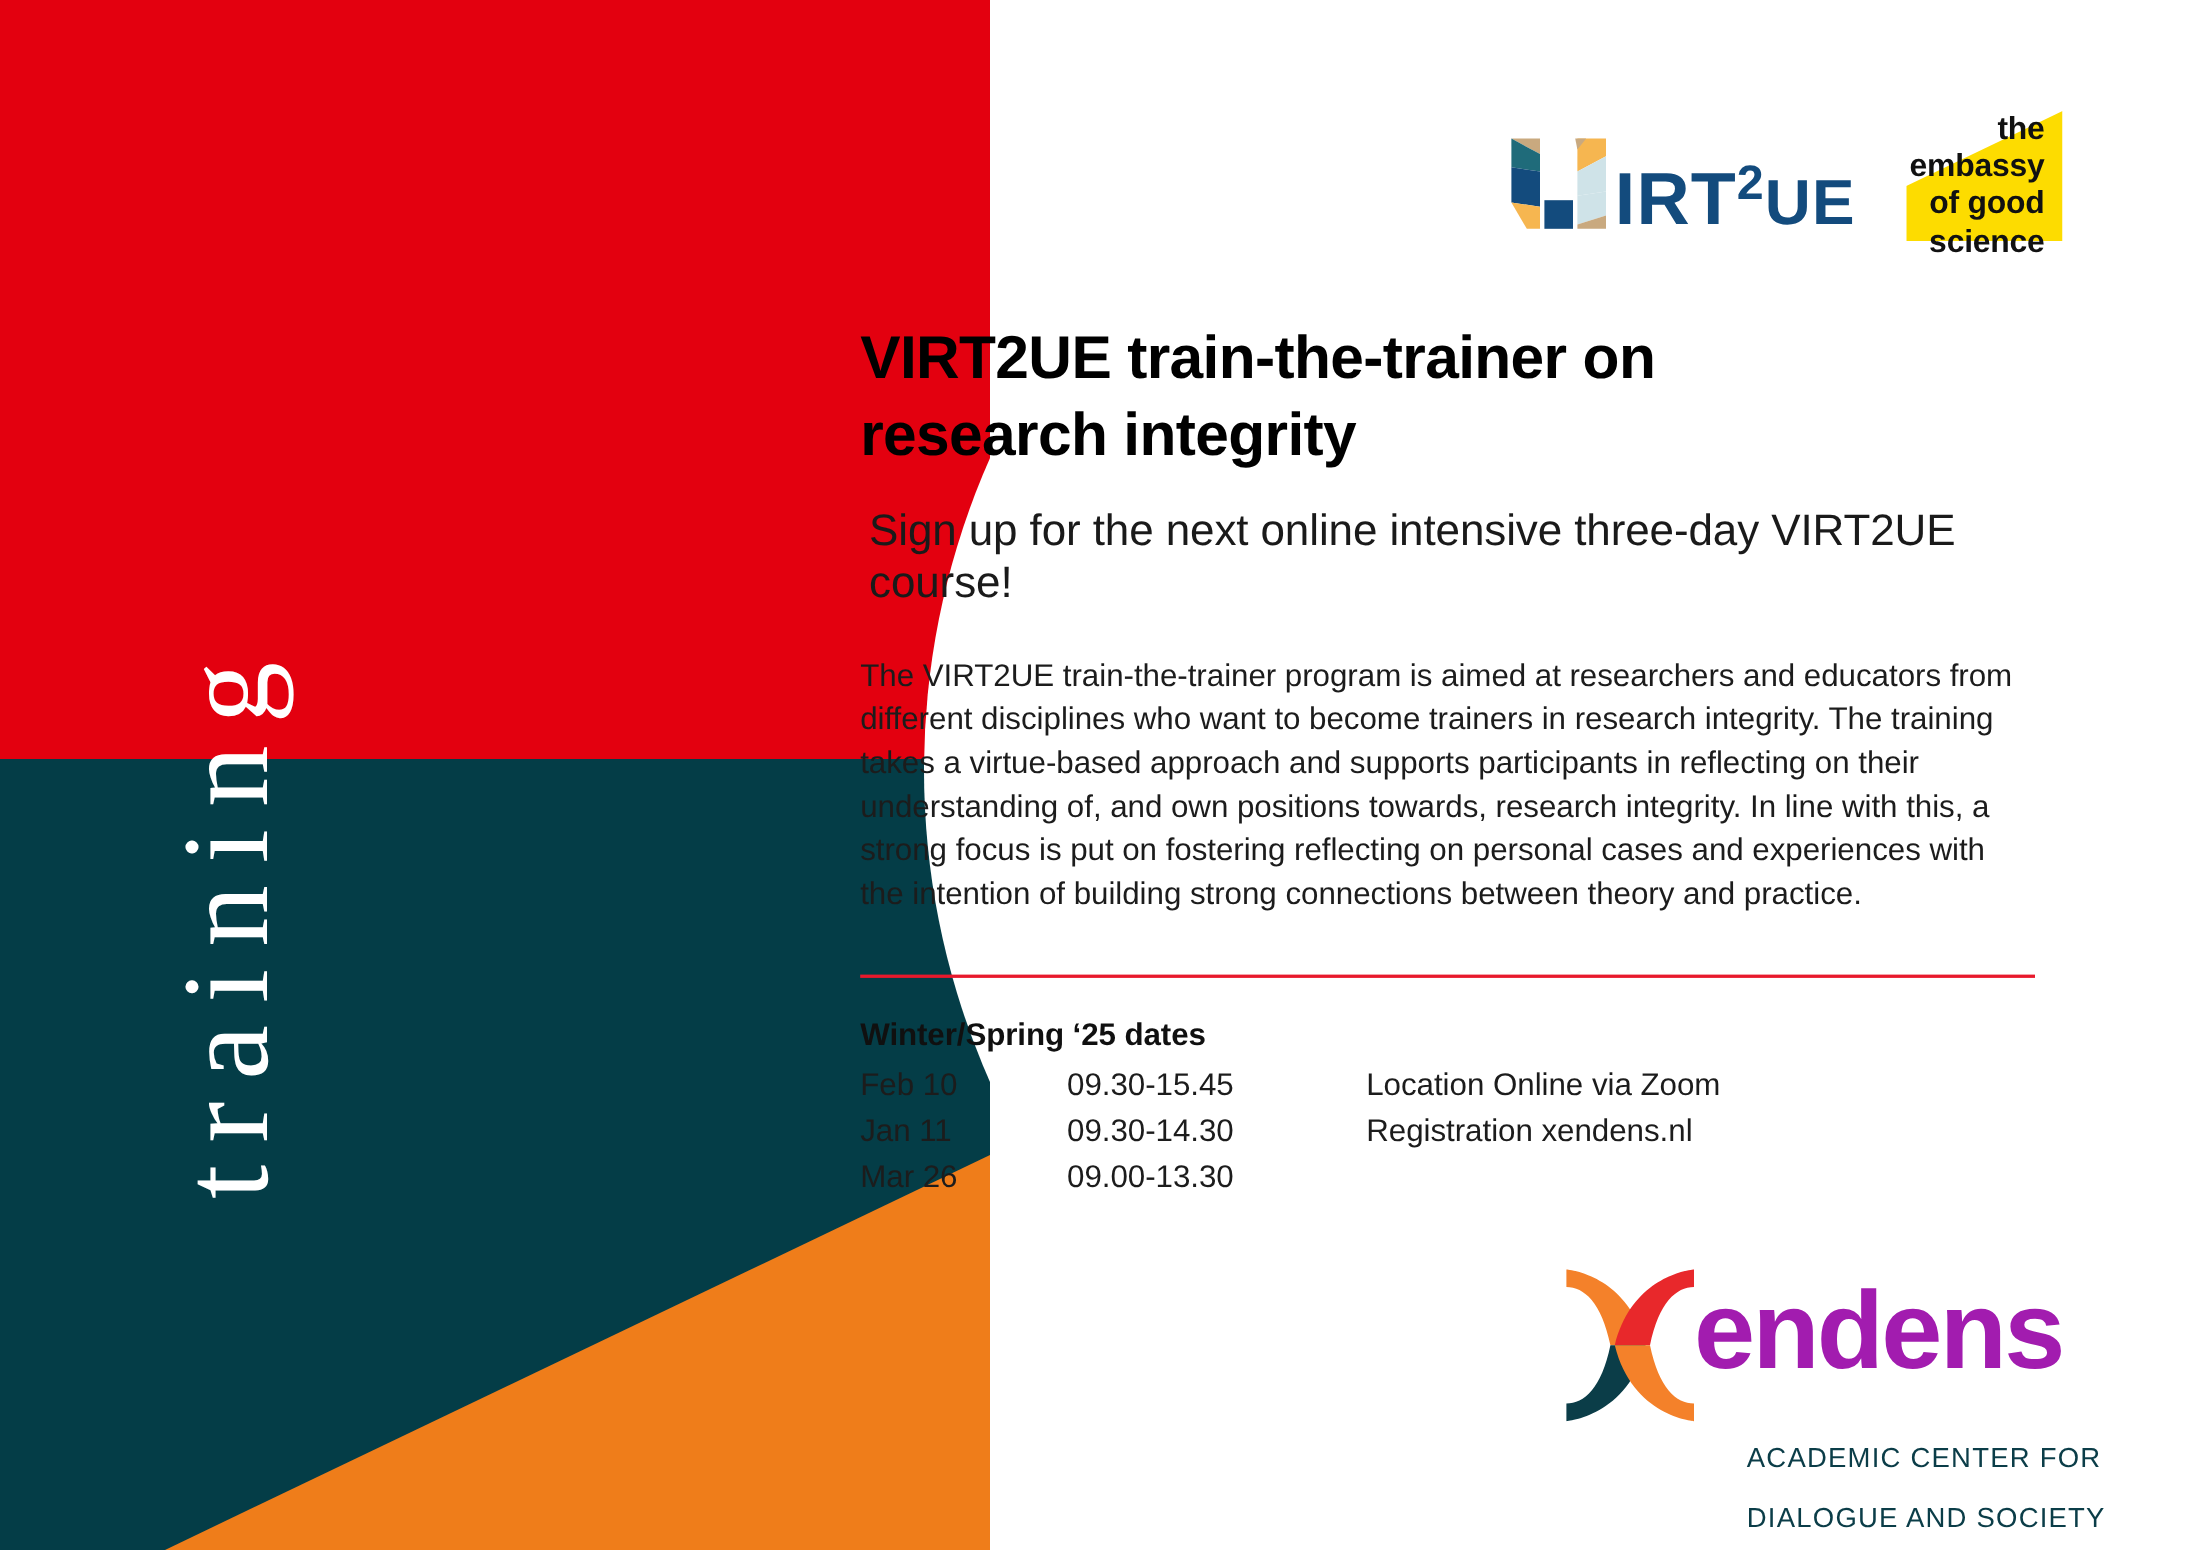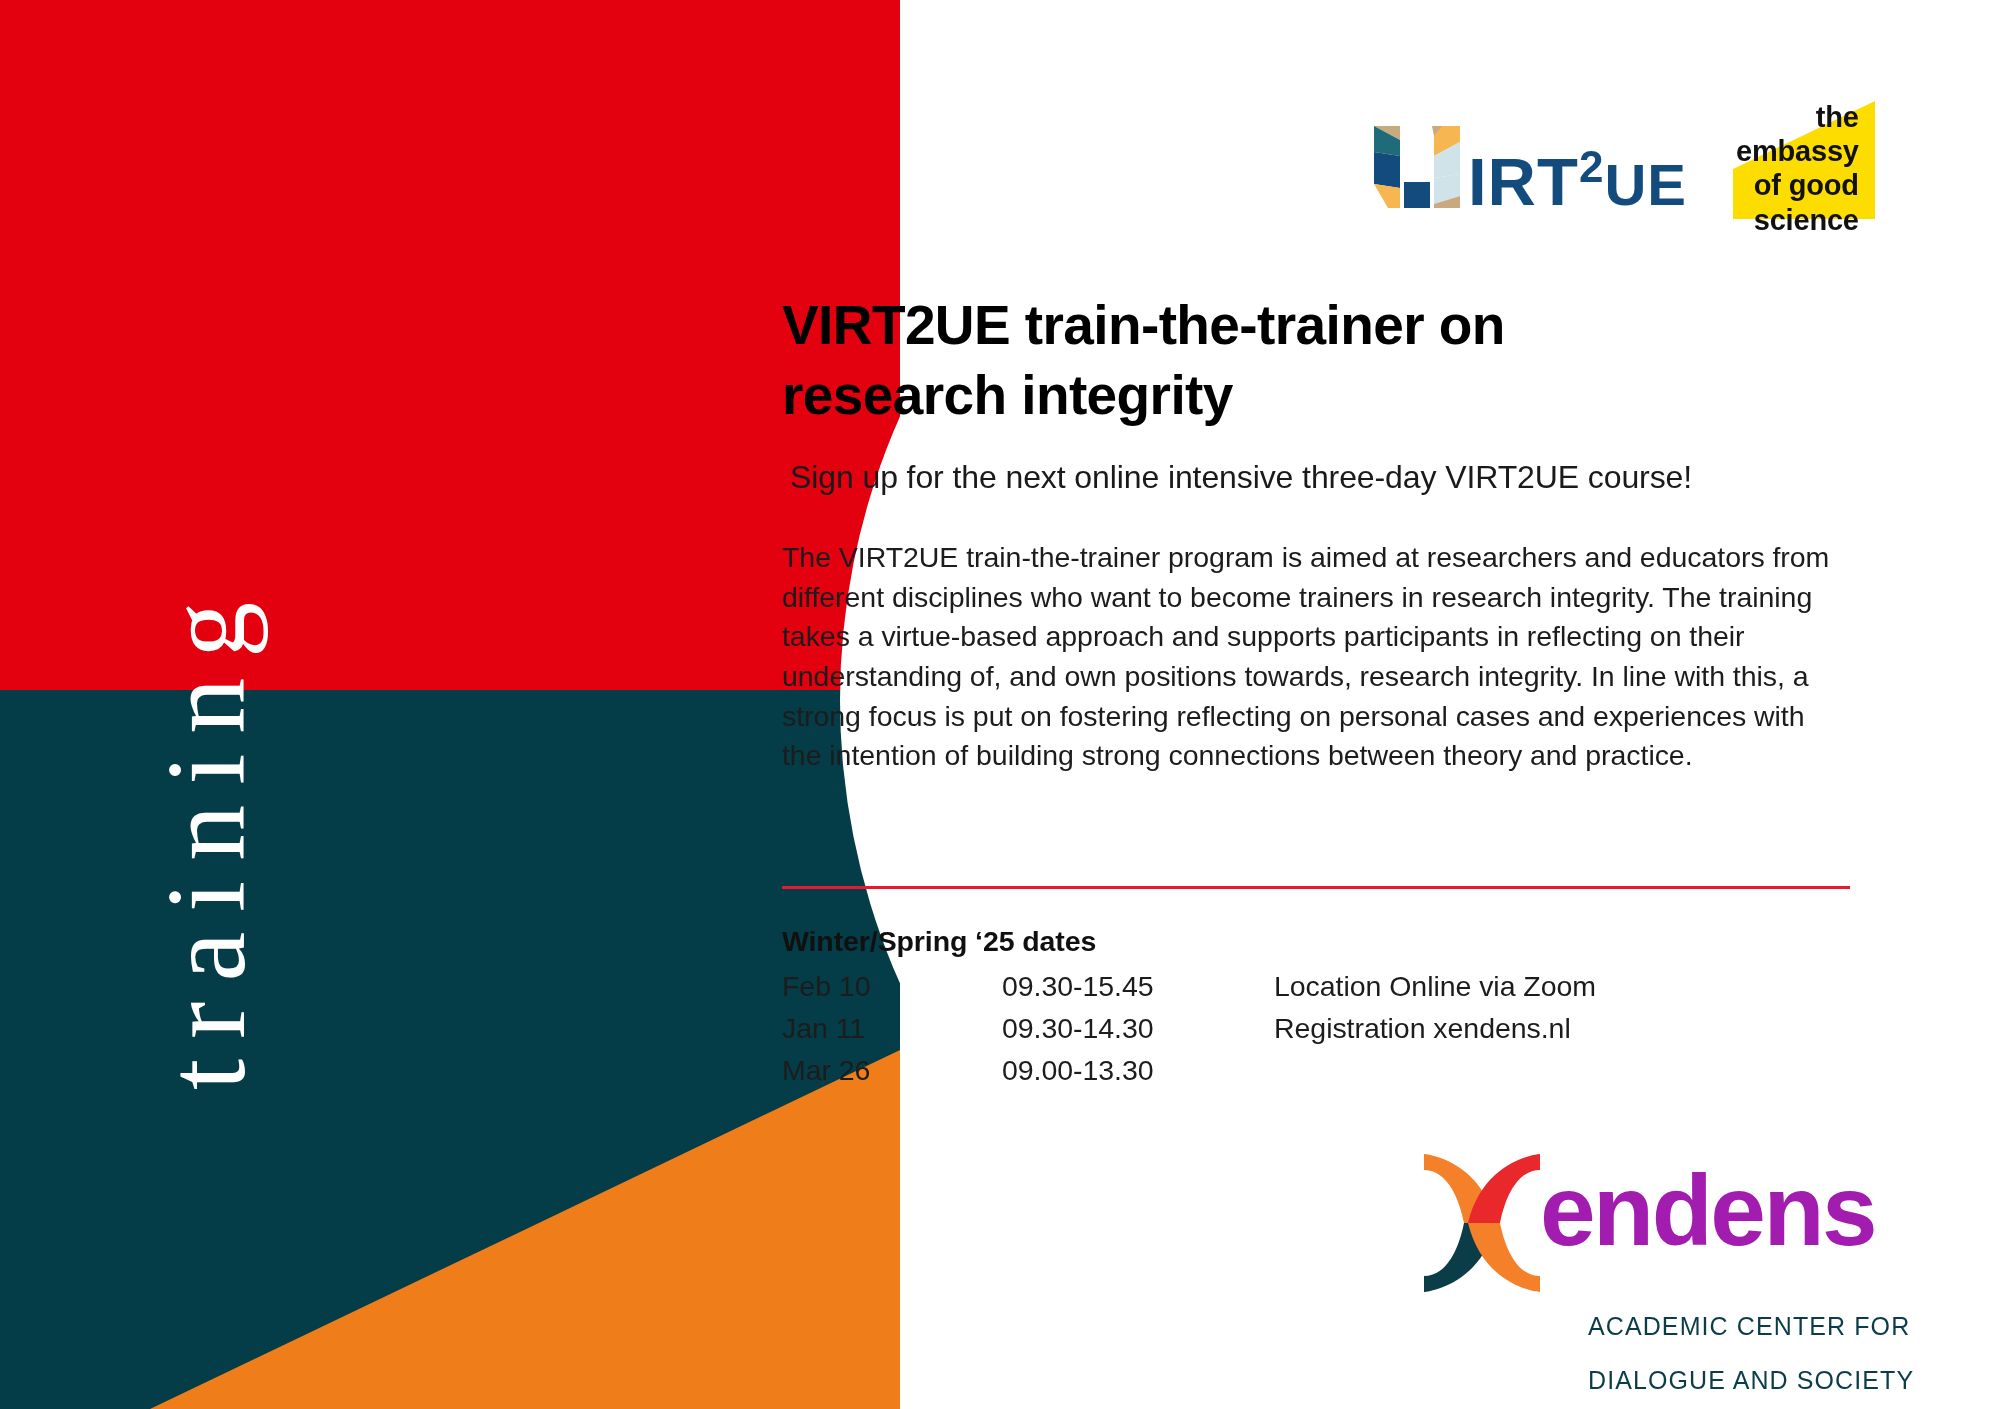--- a/index.html
+++ b/index.html
@@ -110,21 +110,21 @@
     font-size:55px;
     line-height:1.28;
     color:#000000;
     letter-spacing:-0.6px;
   }
   .subhead {
     margin-top:27px;
     padding-left:8px;
     font-family:"Liberation Sans", sans-serif;
     font-weight:400;
-    font-size:32px;
+    font-size:40px;
     line-height:1.2;
     color:#1a1a1a;
     letter-spacing:-0.1px;
   }
   .bodytext {
     margin-top:42px;
     font-family:"Liberation Sans", sans-serif;
     font-weight:400;
     font-size:28.5px;
     line-height:1.39;
@@ -161,21 +161,21 @@
     align-items:baseline;
     height:42px;
     font-family:"Liberation Sans", sans-serif;
     font-size:28.5px;
     font-weight:400;
     color:#1c1c1c;
     letter-spacing:-0.05px;
     gap:20px;
   }
   .c-day  { width:168px; flex:0 0 168px; }
-  .c-time { width:252px; flex:0 0 252px;margin-left:32px; }
+  .c-time { width:252px; flex:0 0 252px; }
   .c-note { flex:1 1 auto; }
 
   
   .xendens {
     position:absolute;
     left:1418px; top:1146px;
     width:450px; height:200px;
   }
   .xendens-mark {
     position:absolute; left:0; top:2px;

